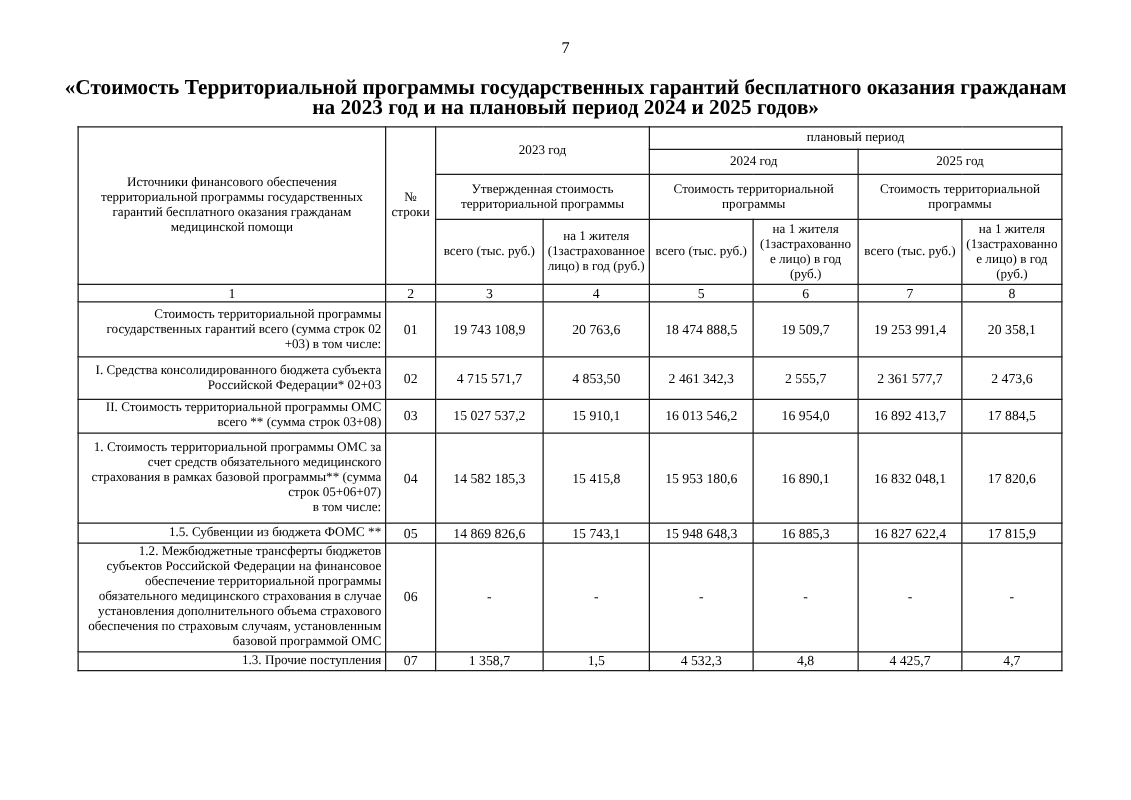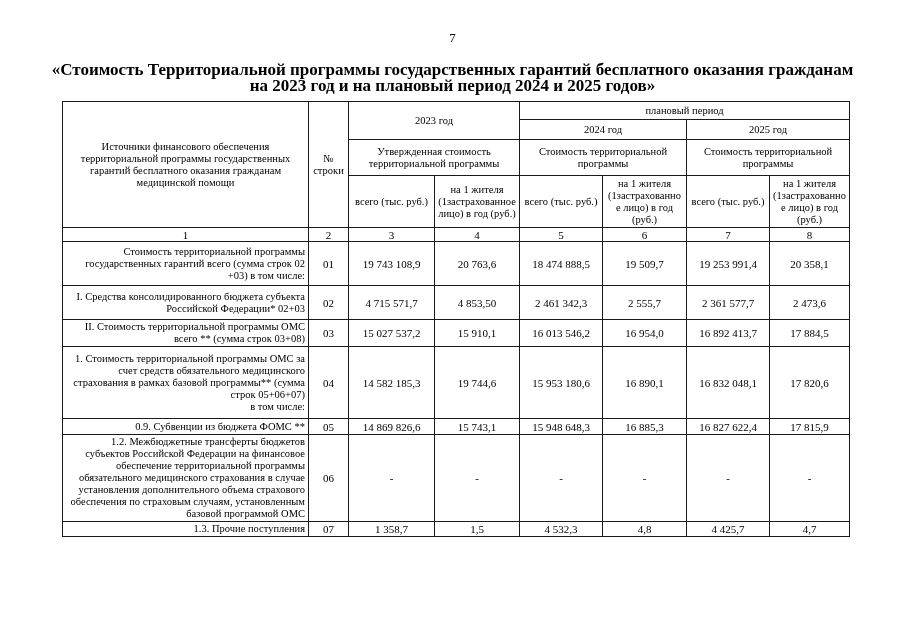--- a/index.html
+++ b/index.html
@@ -158,28 +158,28 @@
         <td class="num-cell">15 910,1</td>
         <td class="num-cell">16 013 546,2</td>
         <td class="num-cell">16 954,0</td>
         <td class="num-cell">16 892 413,7</td>
         <td class="num-cell">17 884,5</td>
       </tr>
       <tr class="r3">
         <td class="label-cell"><span>1. Стоимость территориальной программы ОМС за счет средств обязательного медицинского страхования в рамках базовой программы** (сумма строк 05+06+07)</span><span class="label-line2">в том числе:</span></td>
         <td class="num-cell">04</td>
         <td class="num-cell">14 582 185,3</td>
-        <td class="num-cell">19 744,6</td>
+        <td class="num-cell">15 415,8</td>
         <td class="num-cell">15 953 180,6</td>
         <td class="num-cell">16 890,1</td>
         <td class="num-cell">16 832 048,1</td>
         <td class="num-cell">17 820,6</td>
       </tr>
       <tr class="r4">
-        <td class="label-cell"><span>0.9. Субвенции из бюджета ФОМС **</span></td>
+        <td class="label-cell"><span>1.5. Субвенции из бюджета ФОМС **</span></td>
         <td class="num-cell">05</td>
         <td class="num-cell">14 869 826,6</td>
         <td class="num-cell">15 743,1</td>
         <td class="num-cell">15 948 648,3</td>
         <td class="num-cell">16 885,3</td>
         <td class="num-cell">16 827 622,4</td>
         <td class="num-cell">17 815,9</td>
       </tr>
       <tr class="r5">
         <td class="label-cell"><span>1.2. Межбюджетные трансферты бюджетов субъектов Российской Федерации на финансовое обеспечение территориальной программы обязательного медицинского страхования в случае установления дополнительного объема страхового обеспечения по страховым случаям, установленным базовой программой ОМС</span></td>

